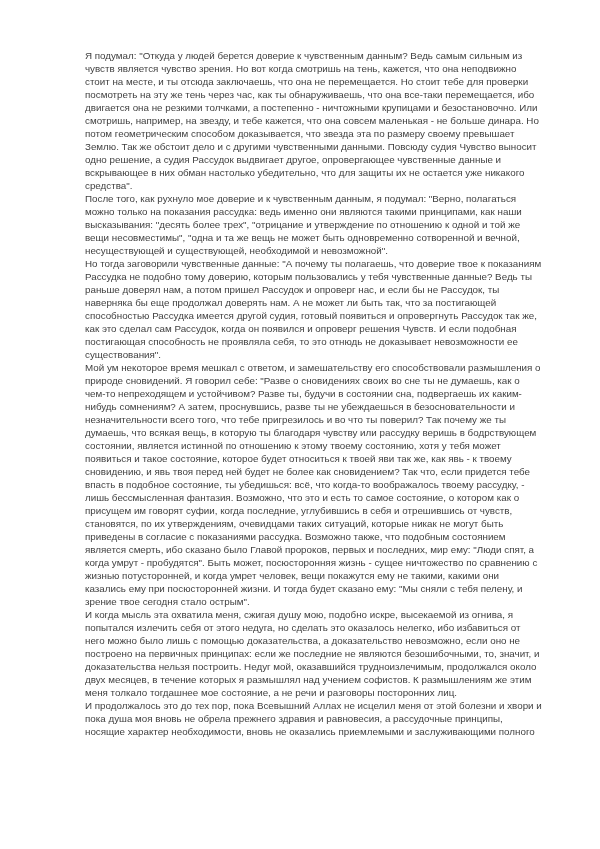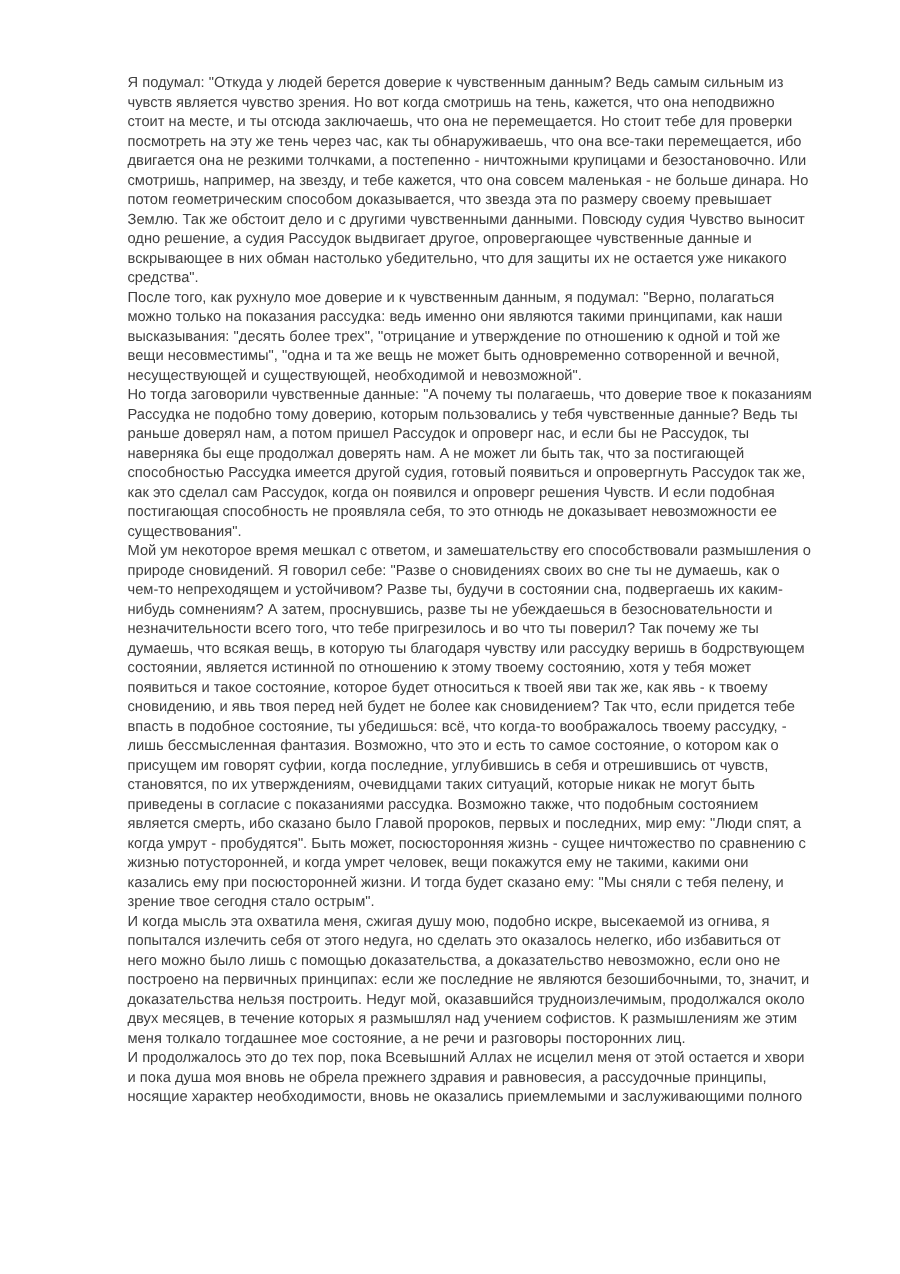--- a/index.html
+++ b/index.html
@@ -33,15 +33,15 @@
 </head>
 <body>
 
 <div class="page">
   <div class="text-block">
       <p class="para">Я подумал: "Откуда у людей берется доверие к чувственным данным? Ведь самым сильным из чувств является чувство зрения. Но вот когда смотришь на тень, кажется, что она неподвижно стоит на месте, и ты отсюда заключаешь, что она не перемещается. Но стоит тебе для проверки посмотреть на эту же тень через час, как ты обнаруживаешь, что она все-таки перемещается, ибо двигается она не резкими толчками, а постепенно - ничтожными крупицами и безостановочно. Или смотришь, например, на звезду, и тебе кажется, что она совсем маленькая - не больше динара. Но потом геометрическим способом доказывается, что звезда эта по размеру своему превышает Землю. Так же обстоит дело и с другими чувственными данными. Повсюду судия Чувство выносит одно решение, а судия Рассудок выдвигает другое, опровергающее чувственные данные и вскрывающее в них обман настолько убедительно, что для защиты их не остается уже никакого средства".</p>
       <p class="para">После того, как рухнуло мое доверие и к чувственным данным, я подумал: "Верно, полагаться можно только на показания рассудка: ведь именно они являются такими принципами, как наши высказывания: "десять более трех", "отрицание и утверждение по отношению к одной и той же вещи несовместимы", "одна и та же вещь не может быть одновременно сотворенной и вечной, несуществующей и существующей, необходимой и невозможной".</p>
       <p class="para">Но тогда заговорили чувственные данные: "А почему ты полагаешь, что доверие твое к показаниям Рассудка не подобно тому доверию, которым пользовались у тебя чувственные данные? Ведь ты раньше доверял нам, а потом пришел Рассудок и опроверг нас, и если бы не Рассудок, ты наверняка бы еще продолжал доверять нам. А не может ли быть так, что за постигающей способностью Рассудка имеется другой судия, готовый появиться и опровергнуть Рассудок так же, как это сделал сам Рассудок, когда он появился и опроверг решения Чувств. И если подобная постигающая способность не проявляла себя, то это отнюдь не доказывает невозможности ее существования".</p>
       <p class="para">Мой ум некоторое время мешкал с ответом, и замешательству его способствовали размышления о природе сновидений. Я говорил себе: "Разве о сновидениях своих во сне ты не думаешь, как о чем-то непреходящем и устойчивом? Разве ты, будучи в состоянии сна, подвергаешь их каким-нибудь сомнениям? А затем, проснувшись, разве ты не убеждаешься в безосновательности и незначительности всего того, что тебе пригрезилось и во что ты поверил? Так почему же ты думаешь, что всякая вещь, в которую ты благодаря чувству или рассудку веришь в бодрствующем состоянии, является истинной по отношению к этому твоему состоянию, хотя у тебя может появиться и такое состояние, которое будет относиться к твоей яви так же, как явь - к твоему сновидению, и явь твоя перед ней будет не более как сновидением? Так что, если придется тебе впасть в подобное состояние, ты убедишься: всё, что когда-то воображалось твоему рассудку, - лишь бессмысленная фантазия. Возможно, что это и есть то самое состояние, о котором как о присущем им говорят суфии, когда последние, углубившись в себя и отрешившись от чувств, становятся, по их утверждениям, очевидцами таких ситуаций, которые никак не могут быть приведены в согласие с показаниями рассудка. Возможно также, что подобным состоянием является смерть, ибо сказано было Главой пророков, первых и последних, мир ему: "Люди спят, а когда умрут - пробудятся". Быть может, посюсторонняя жизнь - сущее ничтожество по сравнению с жизнью потусторонней, и когда умрет человек, вещи покажутся ему не такими, какими они казались ему при посюсторонней жизни. И тогда будет сказано ему: "Мы сняли с тебя пелену, и зрение твое сегодня стало острым".</p>
       <p class="para">И когда мысль эта охватила меня, сжигая душу мою, подобно искре, высекаемой из огнива, я попытался излечить себя от этого недуга, но сделать это оказалось нелегко, ибо избавиться от него можно было лишь с помощью доказательства, а доказательство невозможно, если оно не построено на первичных принципах: если же последние не являются безошибочными, то, значит, и доказательства нельзя построить. Недуг мой, оказавшийся трудноизлечимым, продолжался около двух месяцев, в течение которых я размышлял над учением софистов. К размышлениям же этим меня толкало тогдашнее мое состояние, а не речи и разговоры посторонних лиц.</p>
-      <p class="para">И продолжалось это до тех пор, пока Всевышний Аллах не исцелил меня от этой остается и хвори и пока душа моя вновь не обрела прежнего здравия и равновесия, а рассудочные принципы, носящие характер необходимости, вновь не оказались приемлемыми и заслуживающими полного</p>
+      <p class="para">И продолжалось это до тех пор, пока Всевышний Аллах не исцелил меня от этой болезни и хвори и пока душа моя вновь не обрела прежнего здравия и равновесия, а рассудочные принципы, носящие характер необходимости, вновь не оказались приемлемыми и заслуживающими полного</p>
     </div>
 </div>
 
 </body></html>

